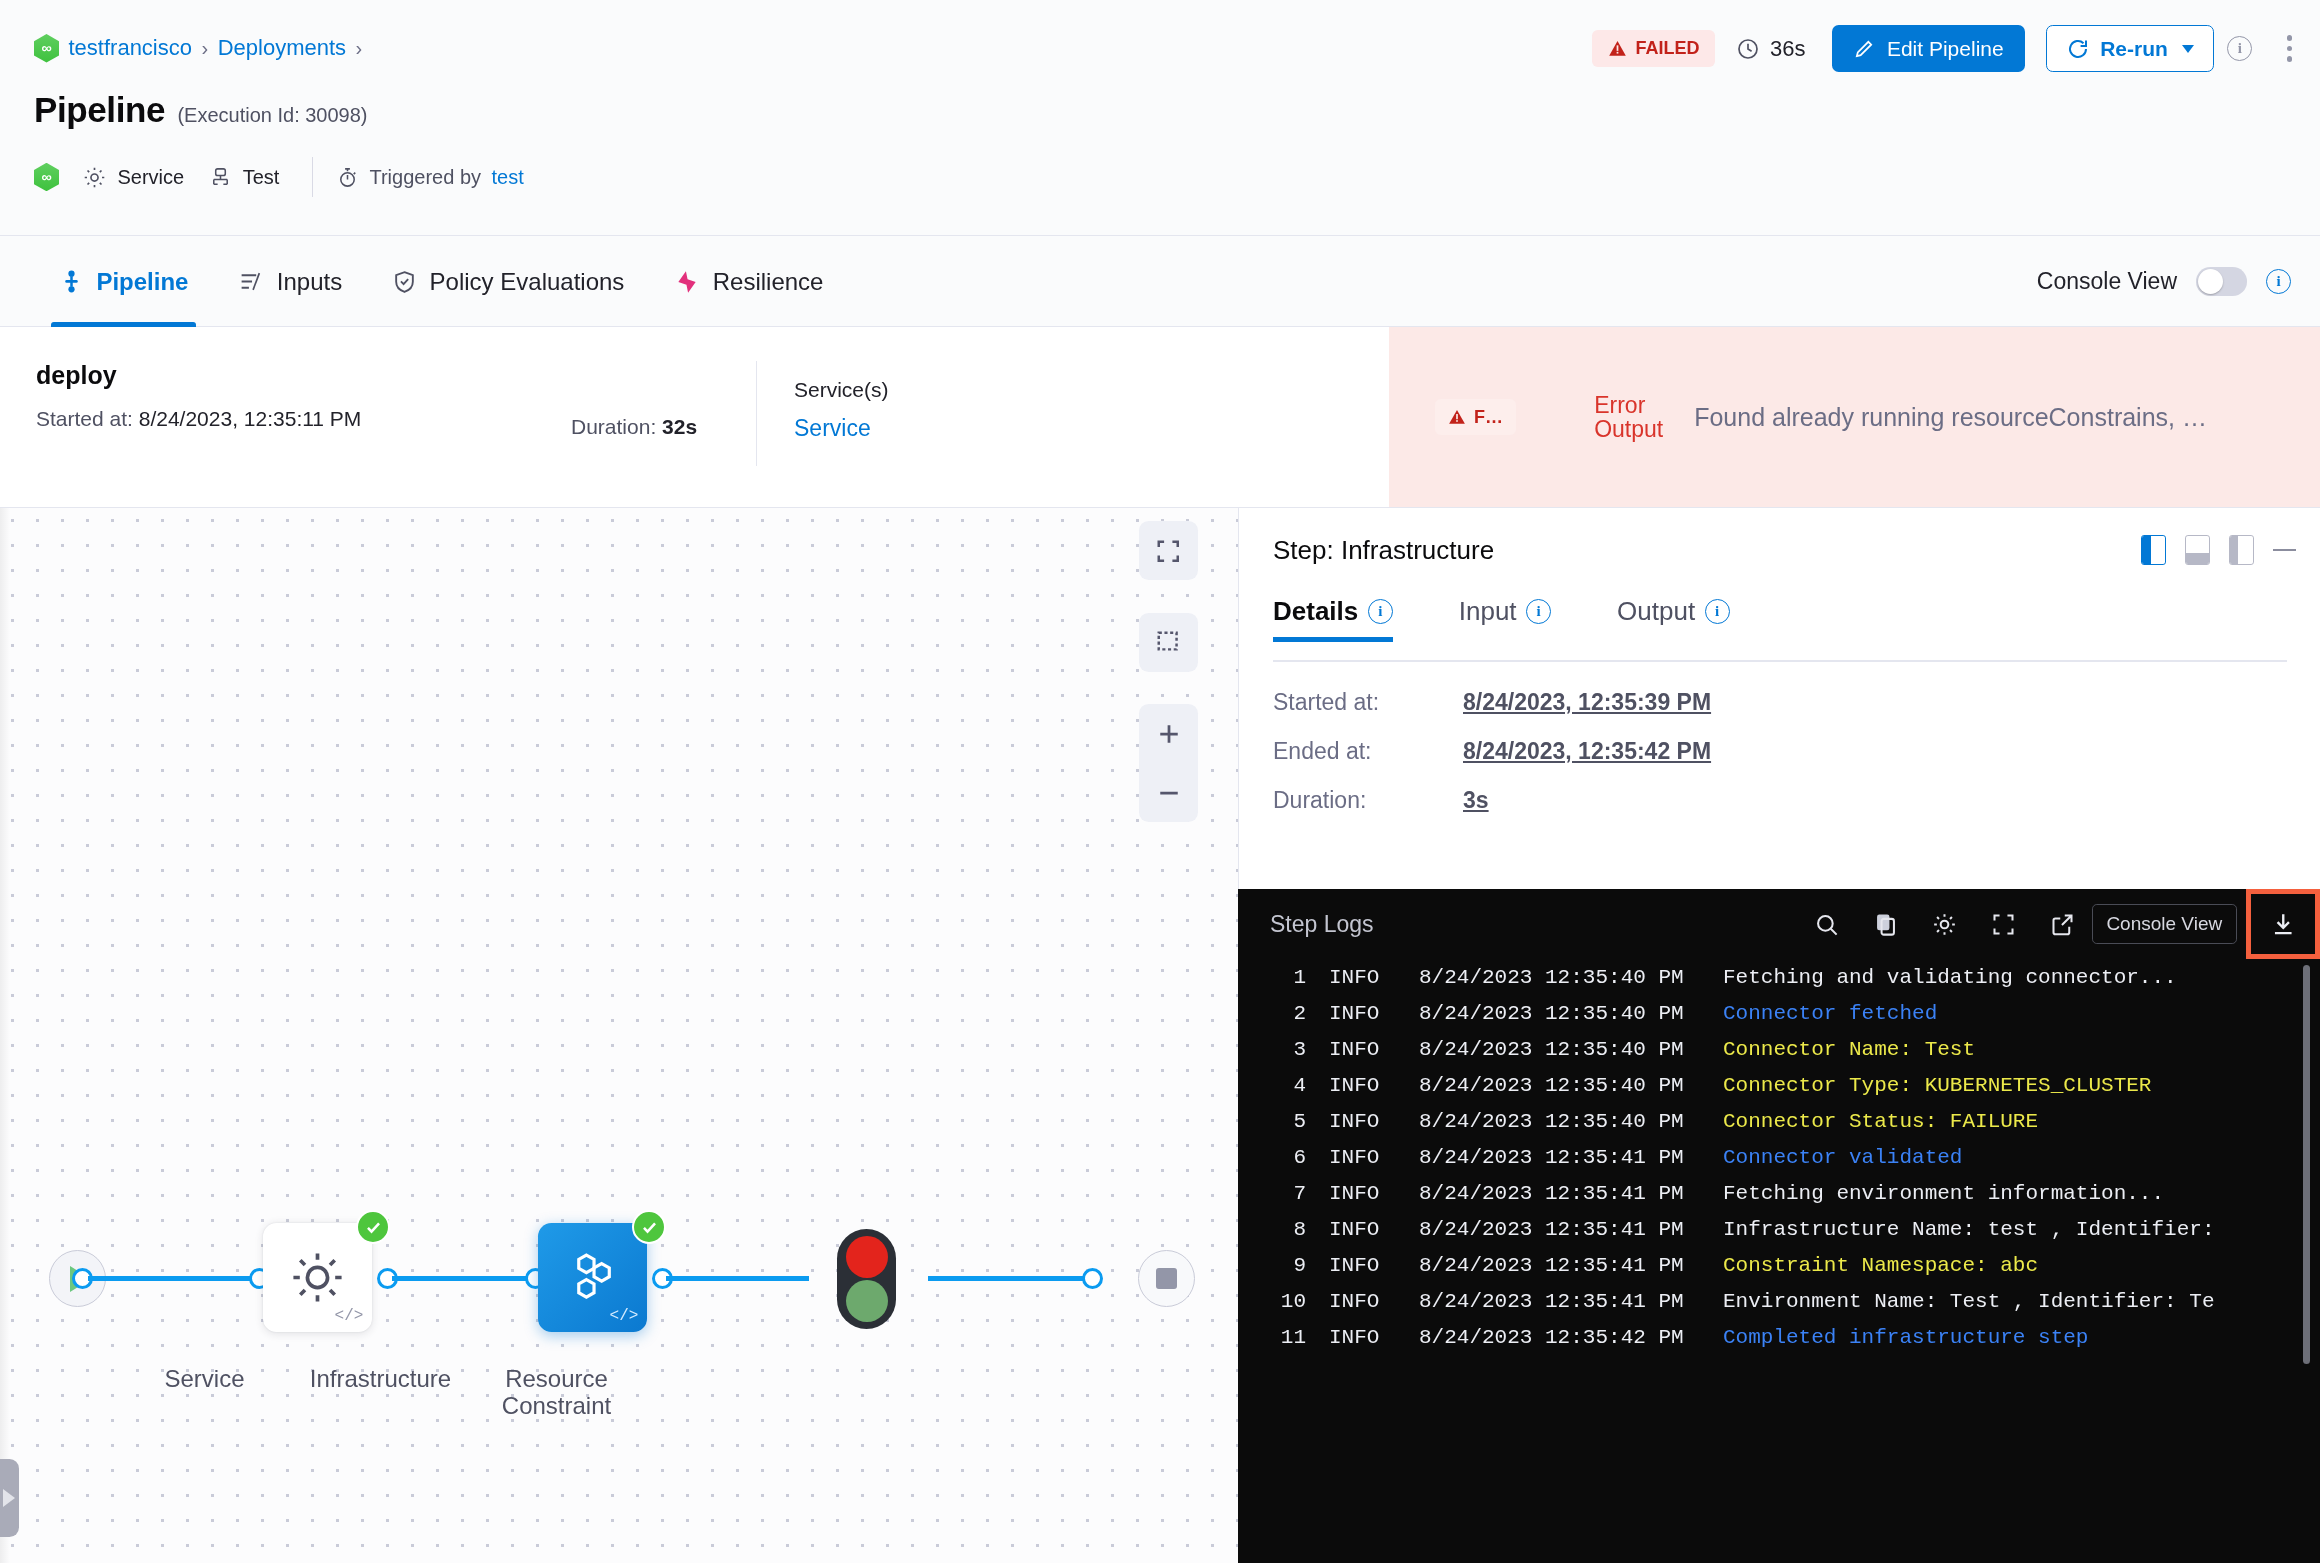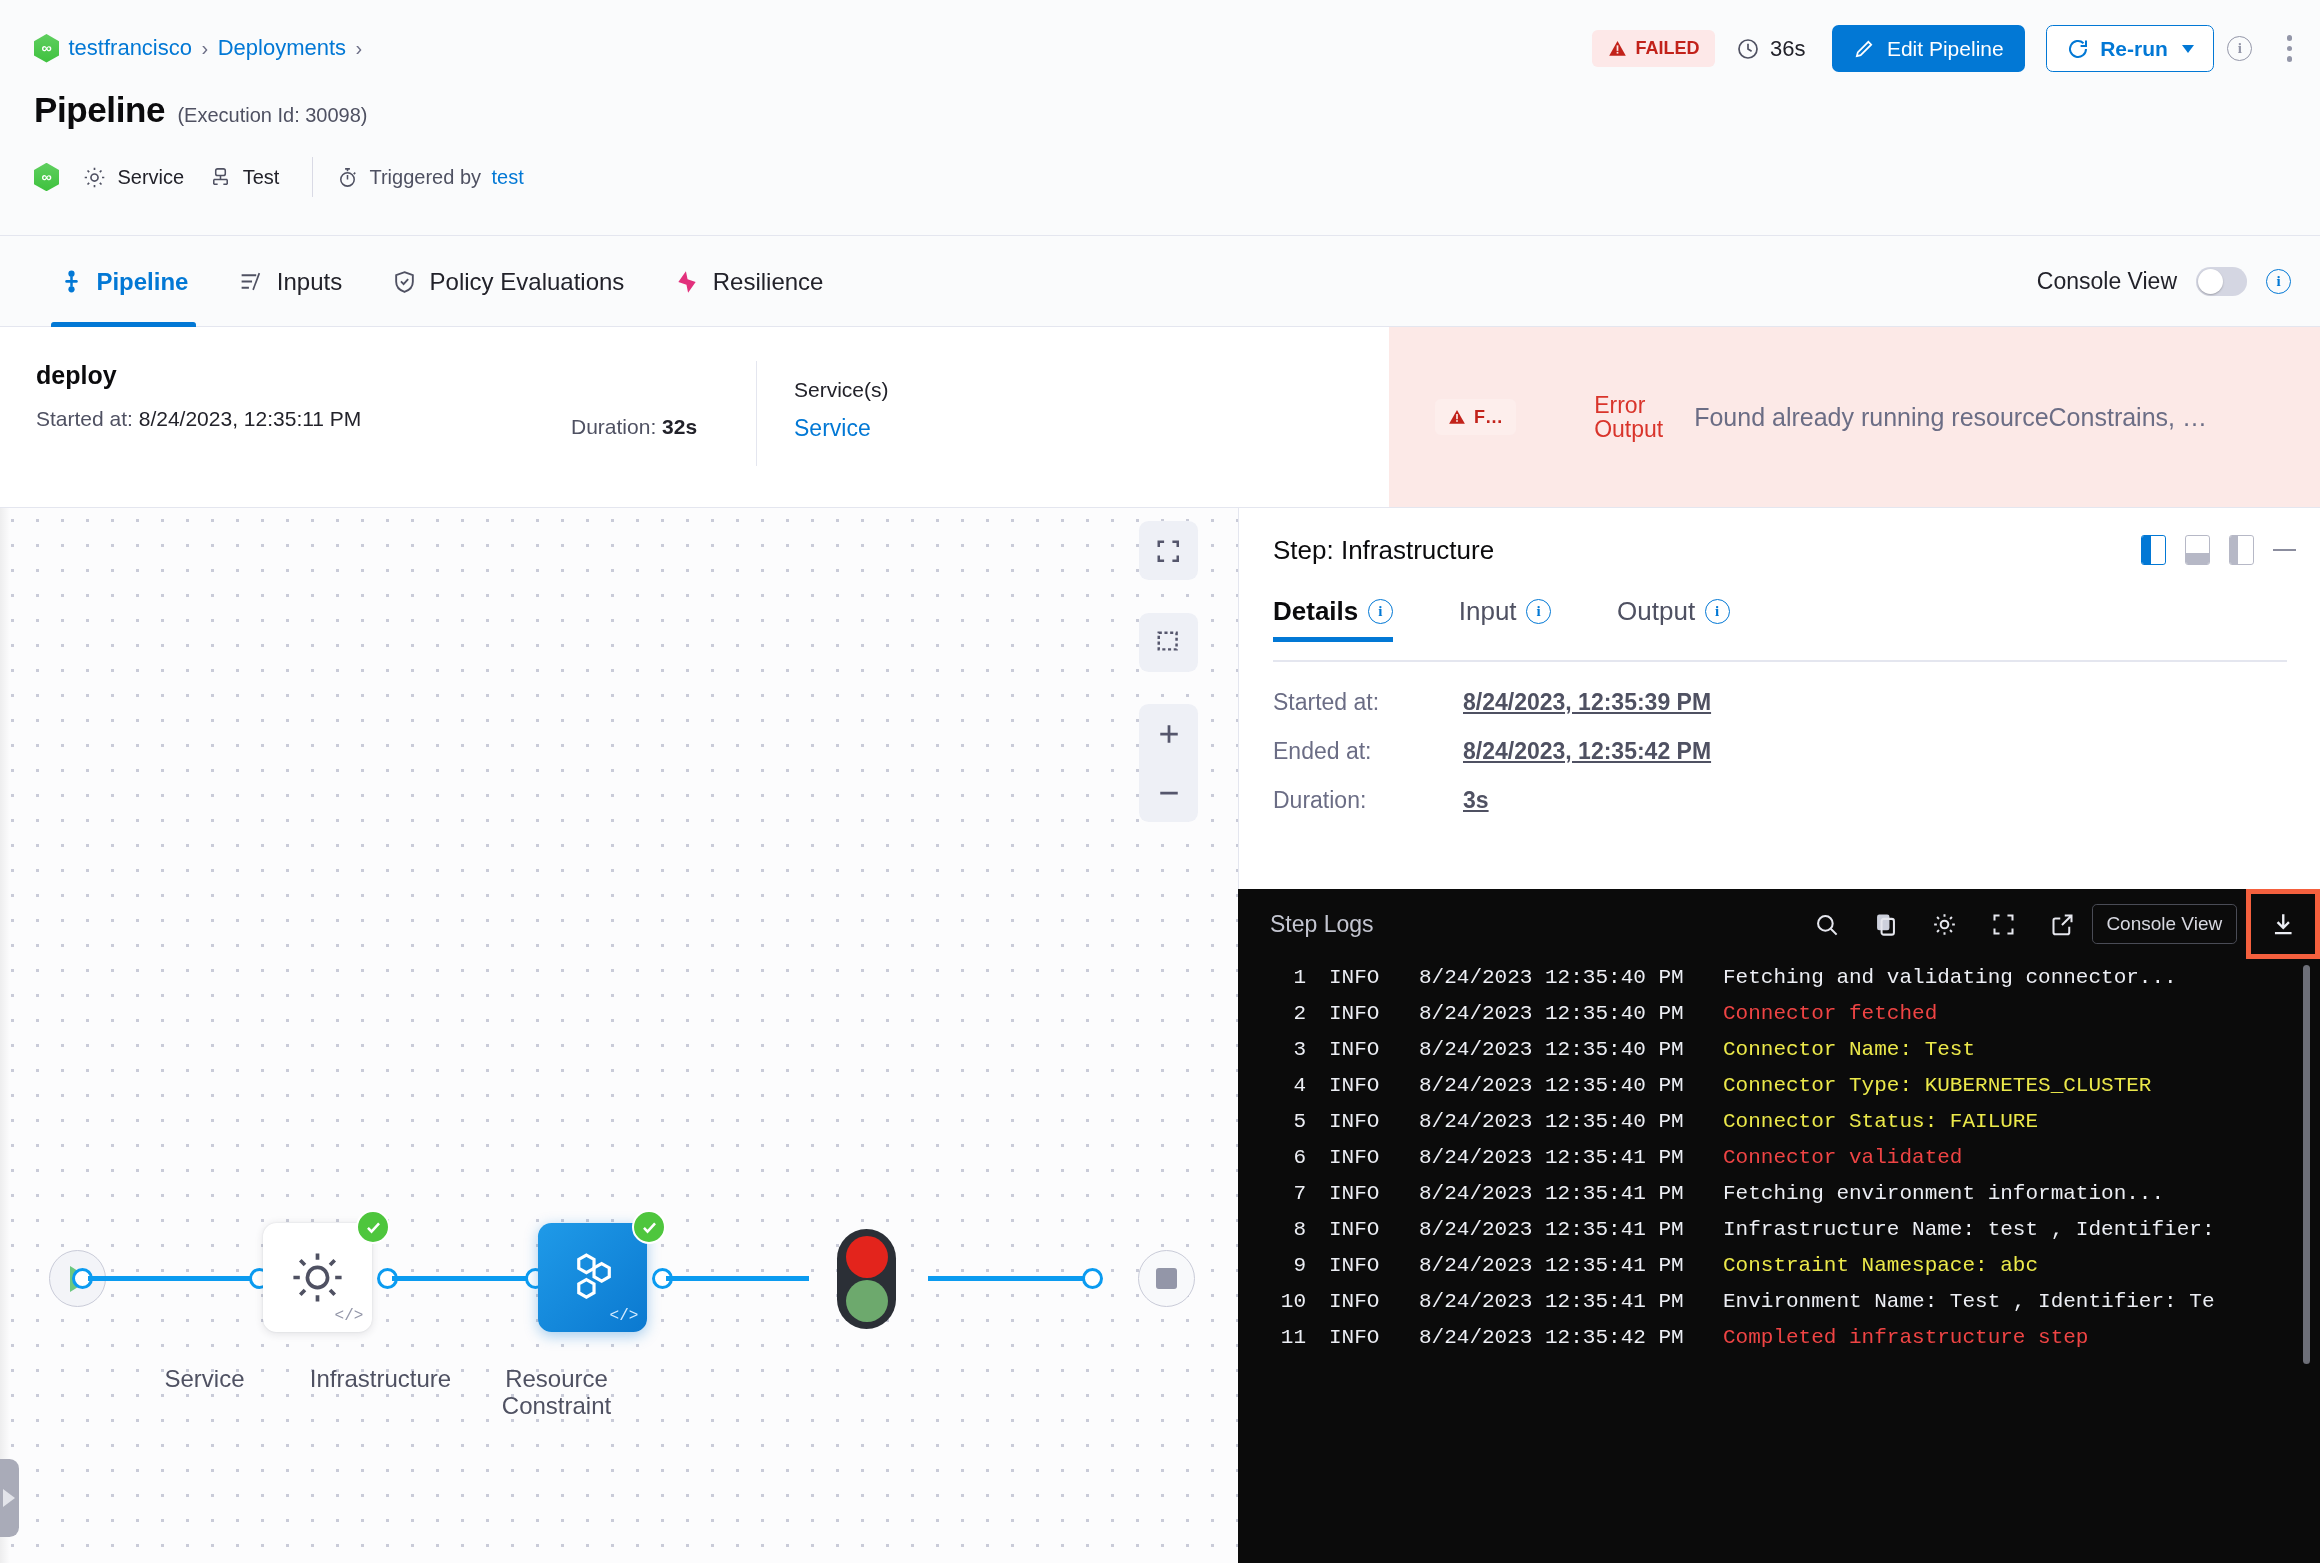--- a/index.html
+++ b/index.html
@@ -229,21 +229,21 @@
   .lt-ico { width:59px;height:70px; display:flex;align-items:center;justify-content:center; color:#e6e7ee; cursor:pointer;}
   .cv-btn { border:1.4px solid #4a4c56; color:#d7d8e0; font-size:19px; padding:7.6px 13.3px; border-radius:4.8px; cursor:pointer; margin-right:9.5px;}
   .dl-wrap { width:74px; height:70px; border:5.7px solid #f4603e; display:flex;align-items:center;justify-content:center; cursor:pointer;}
   .logs-body { position:absolute; left:0; top:70px; width:1082px; height:604px; overflow:hidden;
                font-family:"Liberation Mono","DejaVu Sans Mono",monospace; font-size:21px; }
   .lline { display:flex; align-items:center; height:36px; white-space:nowrap; }
   .ln { width:68px; text-align:right; color:#eceef4; }
   .lvl { width:88px; padding-left:23px; color:#eceef4; }
   .lts { width:295px; padding-left:25px; color:#eceef4; }
   .lmsg { padding-left:34px; color:#eceef4; }
-  .lmsg.green { color:#ef4444; }
+  .lmsg.green { color:#3b82f6; }
   .lmsg.yellow { color:#ece94a;text-align:center; }
   .log-scroll { position:absolute; right:10.5px; top:76px; width:6.7px; height:399px; background:#6d6f78; border-radius:3.8px;}
 </style>
 </head>
 <body>
 
 <div class="topbar">
 
   <div class="breadcrumb">
     <span class="harness-logo">

